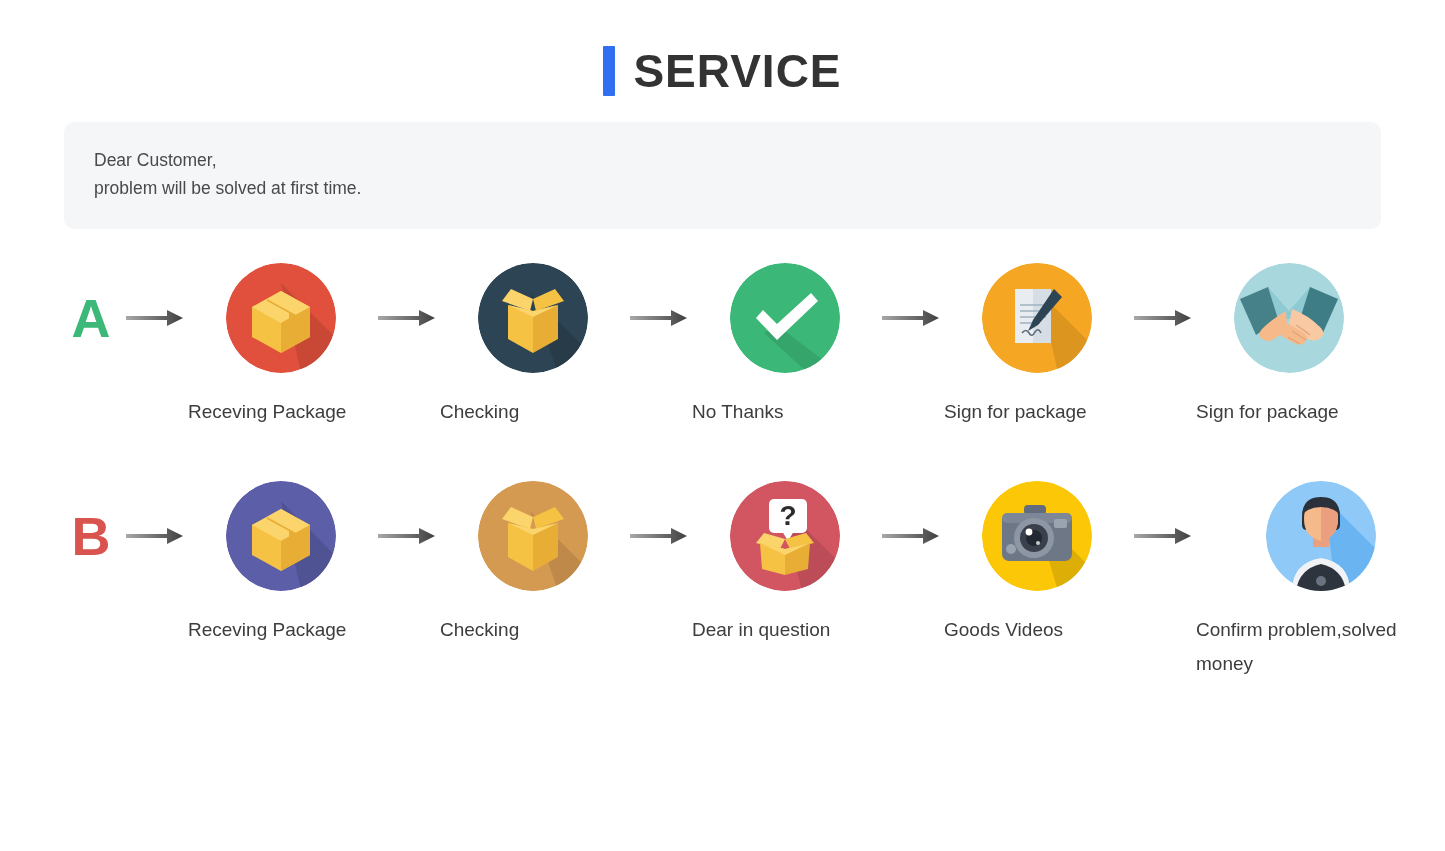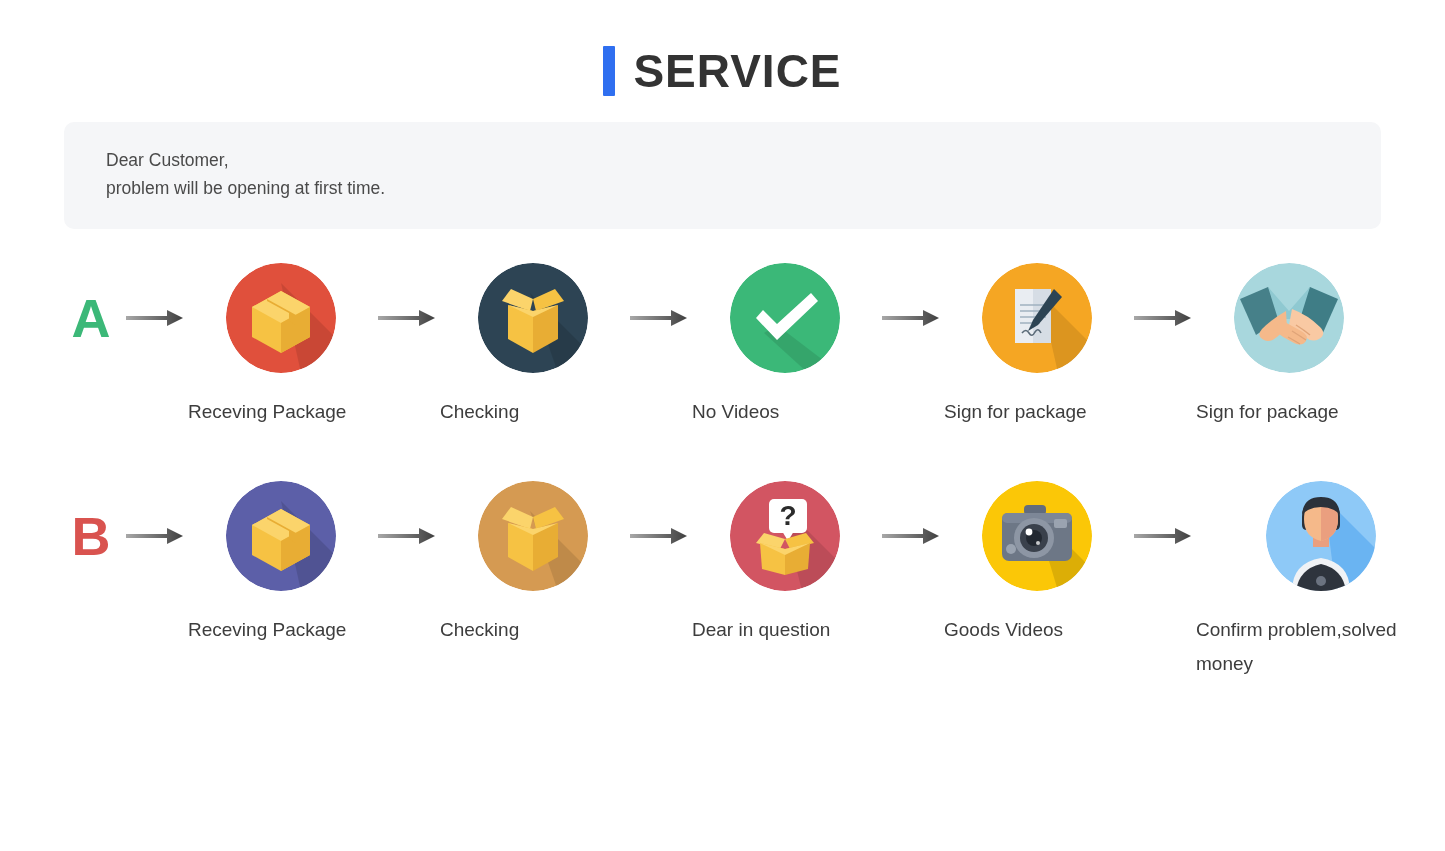--- a/index.html
+++ b/index.html
@@ -41,21 +41,20 @@
   .notice {
     margin: 22px 64px 0 64px;
     background: #f5f6f8;
     border-radius: 10px;
     padding: 24px 30px 26px 30px;
   }
   .notice p {
     font-size: 17.5px;
     line-height: 1.62;
     color: #4a4a4a;
-    margin-left: 12px;
   }
 
   
   .flow {
     margin-top: 34px;
     padding: 0 60px;
   }
   .flow-row {
     display: flex;
     align-items: flex-start;
@@ -111,21 +110,21 @@
 
 <div class="page">
 
   <div class="title-row">
     <div class="title-bar"></div>
     <div class="title-text">SERVICE</div>
   </div>
 
   <div class="notice">
     <p>Dear Customer,</p>
-    <p>problem will be opening at first time.</p>
+    <p>problem will be solved at first time.</p>
   </div>
 
   <div class="flow">
 
     <div class="flow-row">
 
       <div class="row-letter a">A</div>
 
       <div class="arrow">
         <svg width="58" height="24" viewBox="0 0 58 24">
@@ -181,21 +180,21 @@
       </div>
 
       <div class="step">
         <div class="step-icon">
           <svg width="110" height="110" viewBox="0 0 110 110">
             <circle cx="55" cy="55" r="55" fill="#3bb878"></circle>
             <path d="M47 62 L110 110 L78 110 L34 70 Z" fill="#000" opacity="0.10"></path>
             <path d="M26 55 L33 47 L47 61 L81 30 L88 38 L47 77 Z" fill="#ffffff"></path>
           </svg>
         </div>
-        <div class="step-label">No Videos</div>
+        <div class="step-label">No Thanks</div>
       </div>
 
       <div class="arrow">
         <svg width="58" height="24" viewBox="0 0 58 24">
           <path d="M0 10 H41 V4 L57 12 L41 20 V14 H0 Z" fill="url(#ag1)"></path>
         </svg>
       </div>
 
       <div class="step">
         <div class="step-icon">

